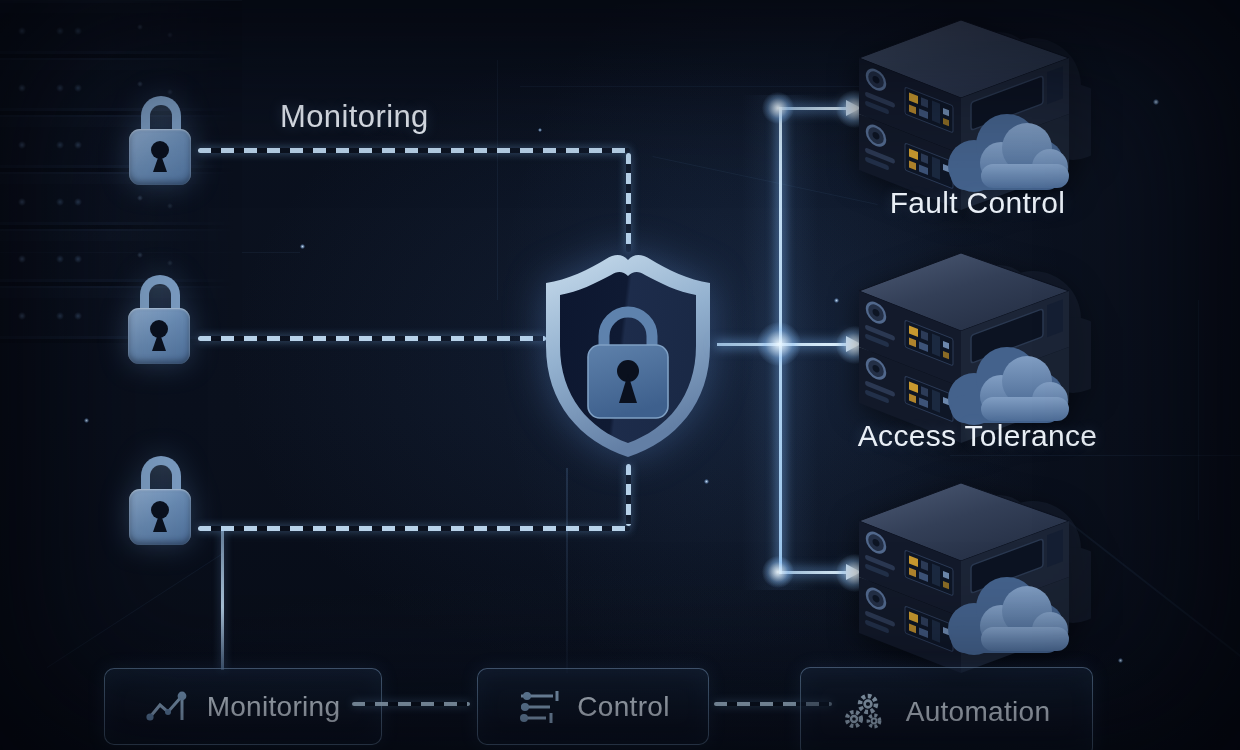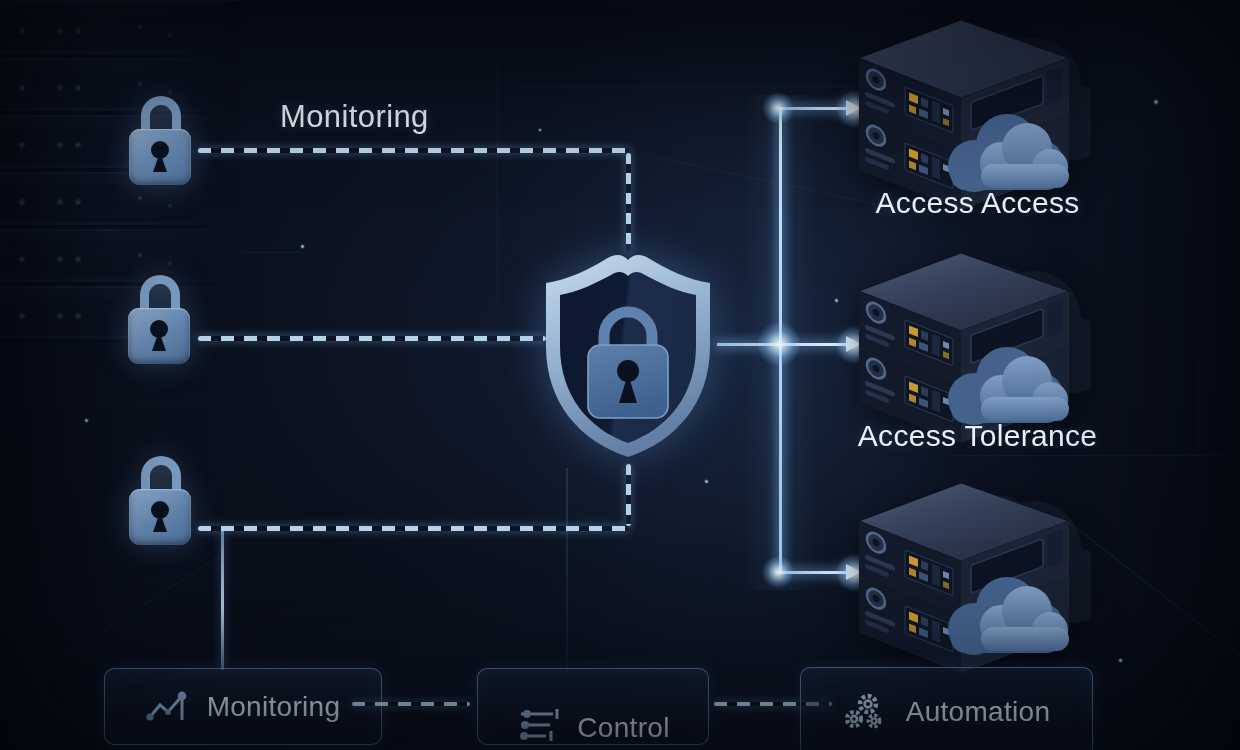--- a/index.html
+++ b/index.html
@@ -252,21 +252,21 @@
         </g>
         <g fill="url(#cloudG)">
           <circle cx="160" cy="149" r="21"></circle>
             <circle cx="186" cy="134" r="25"></circle>
             <circle cx="209" cy="153" r="18"></circle>
           <rect x="140" y="150" width="88" height="24" rx="12"></rect>
         </g>
       </g>
     </svg>
   </div>
-  <div class="server-label" style="left:840px;top:186px;">Access Access</div>
+  <div class="server-label" style="left:840px;top:186px;">Fault Control</div>
 
   <div class="server-wrap" style="left:841px;top:247px;">
     <svg width="250" height="205" viewBox="0 0 250 205">
       <g opacity="0.5" fill="#1a2334">
         <circle cx="192" cy="72" r="48"></circle>
           <circle cx="232" cy="108" r="38"></circle>
           <circle cx="158" cy="52" r="34"></circle>
       </g>
       <polygon points="18,44 120,6 228,44 120,84" fill="url(#srvTop)" stroke="#0c1220" stroke-width="1"></polygon>
       <polygon points="18,44 18,100 120,140 120,84" fill="#131a2b"></polygon>
@@ -387,21 +387,21 @@
       <polyline points="4,28 14,16 22,23 36,7" fill="none" stroke="#9dbddd" stroke-width="3"></polyline>
       <line x1="36" y1="10" x2="36" y2="31" stroke="#9dbddd" stroke-width="3"></line>
       <circle cx="4" cy="28" r="3.6" fill="#6f96c0"></circle>
       <circle cx="22" cy="23" r="3" fill="#6f96c0"></circle>
       <circle cx="36" cy="7" r="4.4" fill="#87abd0"></circle>
     </svg>
     <span class="bb-label">Monitoring</span>
   </div>
   <div class="dash-h" style="left:352px;top:702px;width:118px;height:4px;"></div>
 
-  <div class="bottom-box" style="left:477px;width:232px;align-items:flex-end;">
+  <div class="bottom-box" style="left:477px;width:232px;">
     <svg class="bb-icon" width="44" height="38" viewBox="0 0 44 38">
       <line x1="5" y1="8" x2="37" y2="8" stroke="#9dbddd" stroke-width="3"></line>
       <line x1="41" y1="3" x2="41" y2="13" stroke="#9dbddd" stroke-width="3"></line>
       <circle cx="11" cy="8" r="4" fill="#86abd0"></circle>
       <line x1="5" y1="19" x2="34" y2="19" stroke="#9dbddd" stroke-width="3"></line>
       <circle cx="9" cy="19" r="4" fill="#86abd0"></circle>
       <line x1="5" y1="30" x2="30" y2="30" stroke="#9dbddd" stroke-width="3"></line>
       <line x1="35" y1="25" x2="35" y2="35" stroke="#9dbddd" stroke-width="3"></line>
       <circle cx="8" cy="30" r="4" fill="#86abd0"></circle>
     </svg>

